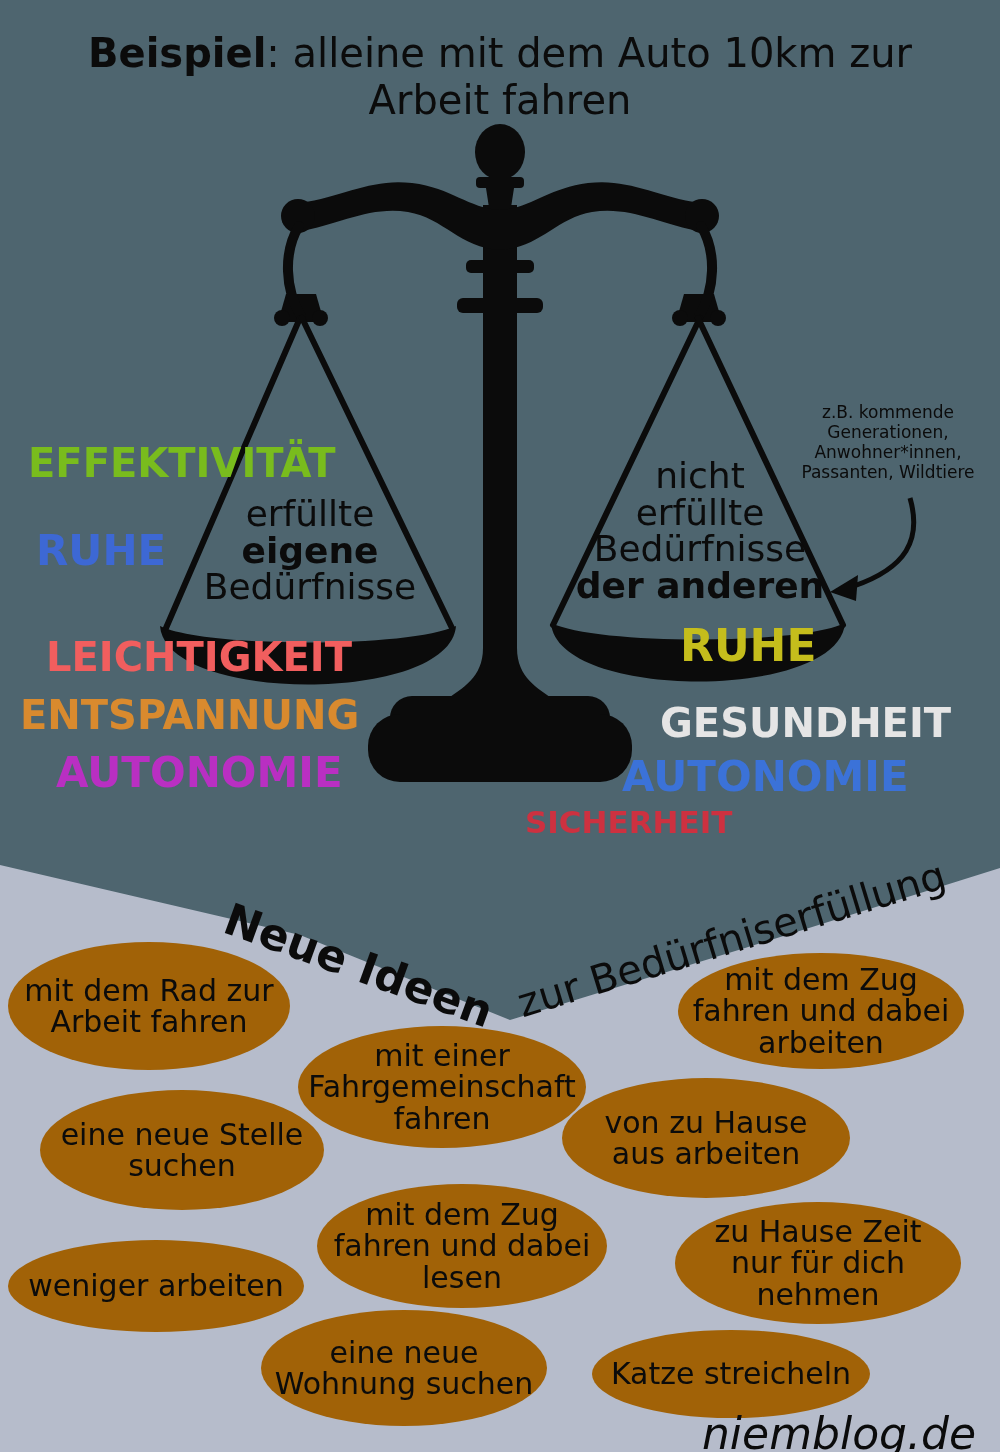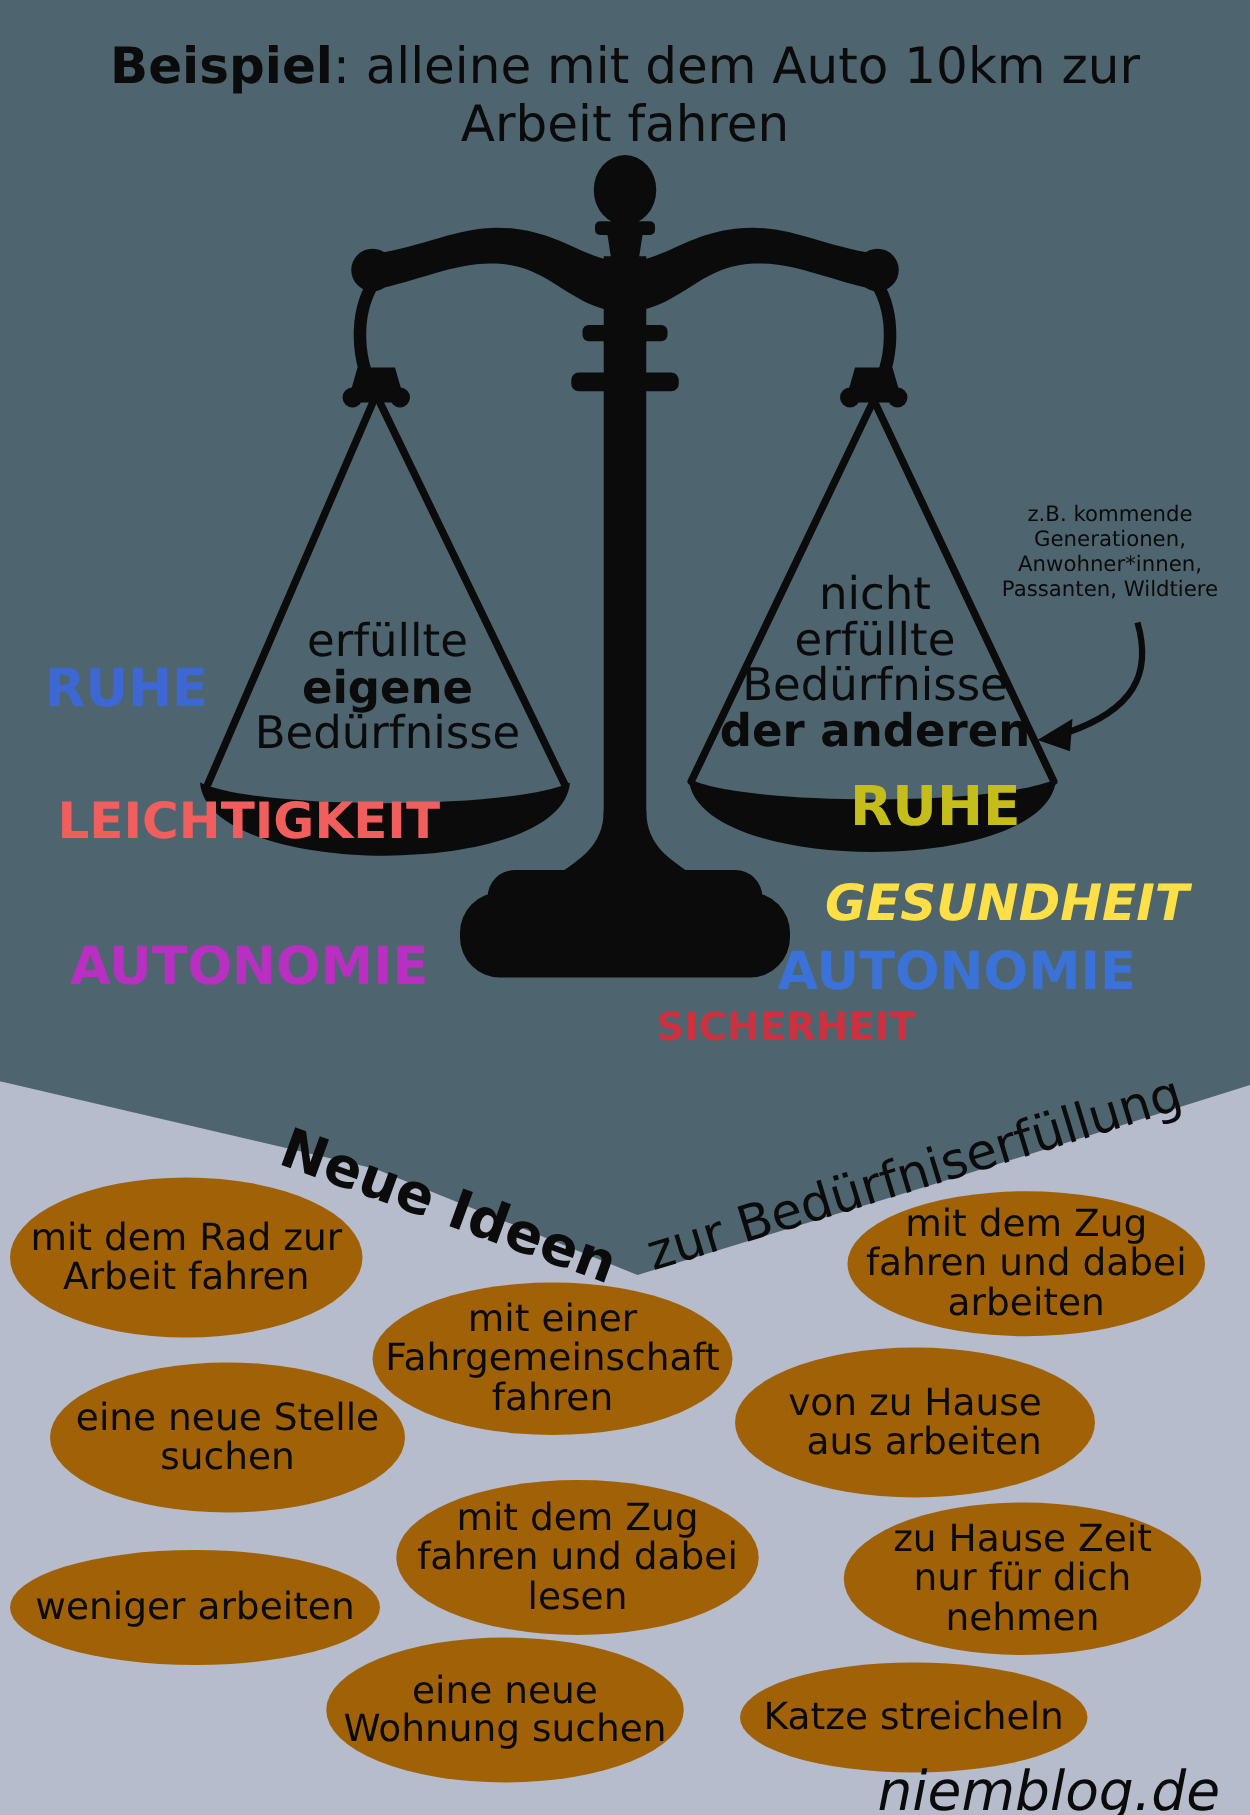--- a/index.html
+++ b/index.html
@@ -61,21 +61,21 @@
   .bubble{
     position:absolute;background:#a16207;border-radius:50%;
     display:flex;align-items:center;justify-content:center;
     text-align:center;font-size:30px;line-height:1.05;
     white-space:pre-line;color:#0b0b0b;
   }
   .b1{left:8px;  top:942px; width:282px;height:128px;}
   .b2{left:678px;top:953px; width:286px;height:116px;}
   .b3{left:298px;top:1026px;width:288px;height:122px;}
   .b4{left:40px; top:1090px;width:284px;height:120px;}
-  .b5{left:588px;top:1078px;width:288px;height:120px;text-align:right;}
+  .b5{left:562px;top:1078px;width:288px;height:120px;}
   .b6{left:317px;top:1184px;width:290px;height:124px;}
   .b7{left:675px;top:1202px;width:286px;height:122px;}
   .b8{left:8px;  top:1240px;width:296px;height:92px;}
   .b9{left:261px;top:1310px;width:286px;height:116px;}
   .b10{left:592px;top:1330px;width:278px;height:88px;text-align:right;}
   
   #footer{
     right:24px;top:1408px;font-size:44px;font-style:italic;color:#0b0b0b;
   }
 </style>
@@ -137,25 +137,27 @@
     <span>erfüllte</span>
     <span>Bedürfnisse</span>
     <span class="bold">der anderen</span>
   </div>
 
   <div id="note" class="abs">z.B. kommende
 Generationen,
 Anwohner*innen,
 Passanten, Wildtiere</div>
 
+  <div class="abs need n-l1" style="color: rgb(121, 188, 29);">EFFEKTIVITÄT</div>
   <div class="abs need n-l2" style="color: rgb(61, 104, 212);">RUHE</div>
   <div class="abs need n-l3" style="color: rgb(241, 94, 94);">LEICHTIGKEIT</div>
+  <div class="abs need n-l4" style="color: rgb(217, 138, 46);">ENTSPANNUNG</div>
   <div class="abs need n-l5" style="color: rgb(185, 47, 194);">AUTONOMIE</div>
   <div class="abs need n-r1" style="color: rgb(197, 189, 28);">RUHE</div>
-  <div class="abs need n-r2" style="color: #fde047; font-style: italic;">GESUNDHEIT</div>
+  <div class="abs need n-r2" style="color: #e5e5e5;">GESUNDHEIT</div>
   <div class="abs need n-r3" style="color: rgb(59, 114, 216);">AUTONOMIE</div>
   <div class="abs need n-r4" style="color: rgb(205, 49, 64);">SICHERHEIT</div>
 
   <div id="heading-left" class="abs">Neue Ideen</div>
   <div id="heading-right" class="abs">zur Bedürfniserfüllung</div>
 
   <div class="bubble b1">mit dem Rad zur
 Arbeit fahren</div>
   <div class="bubble b2">mit dem Zug
 fahren und dabei

